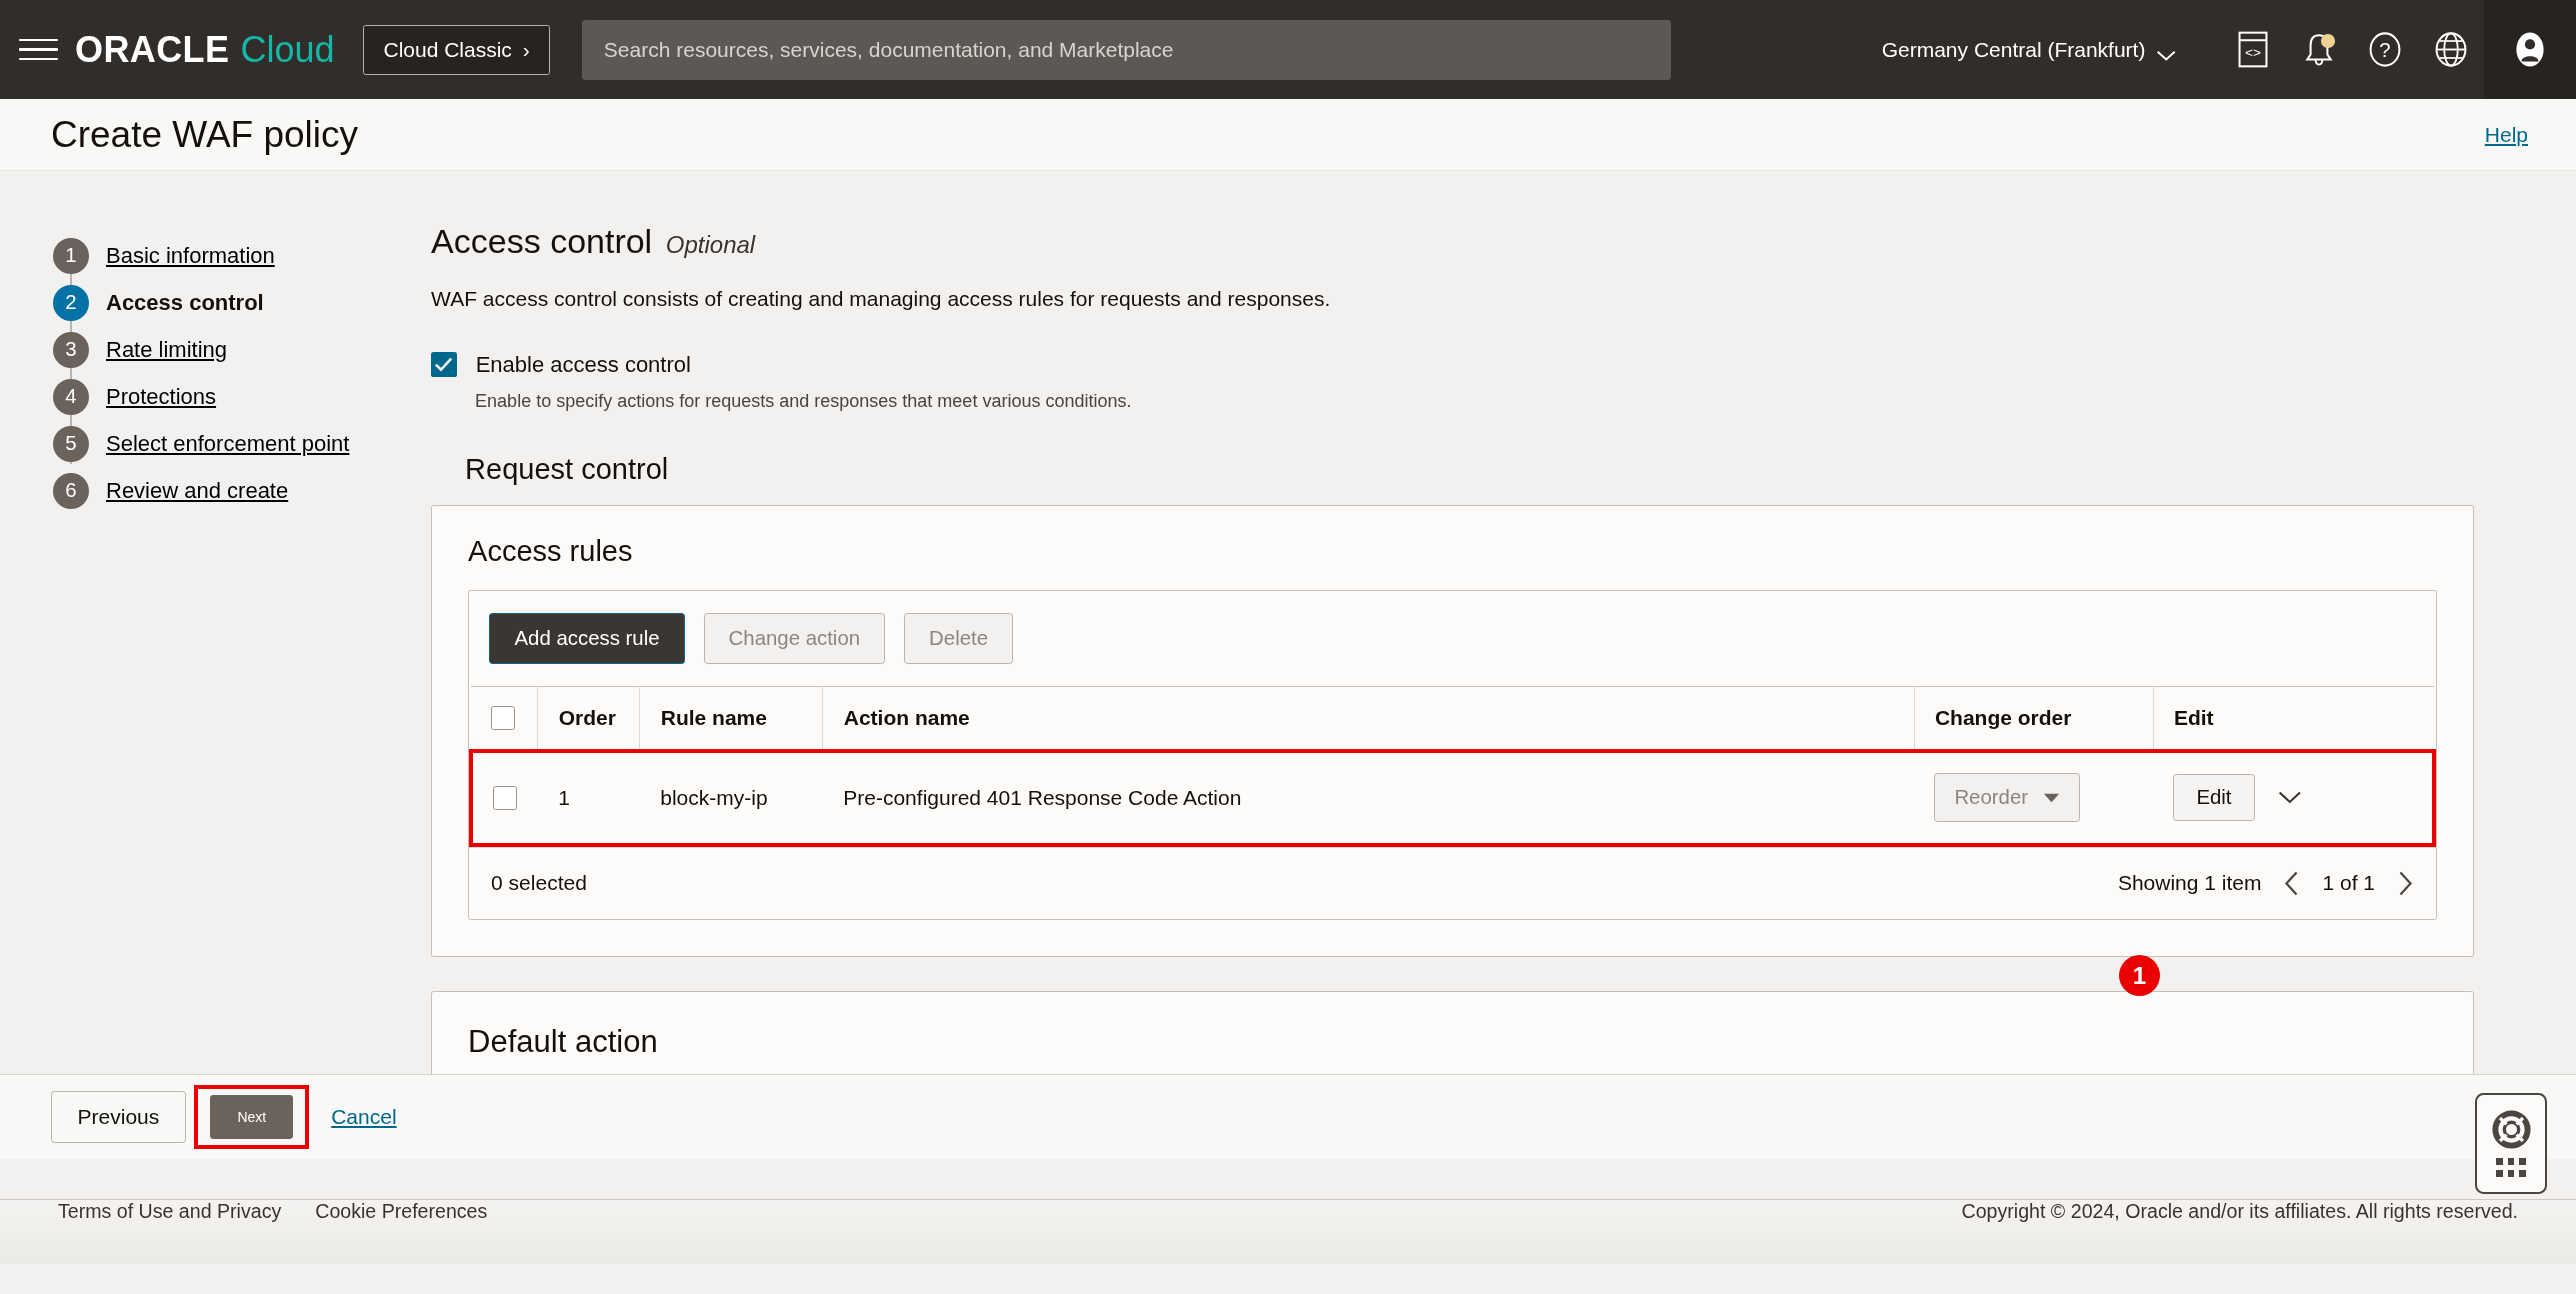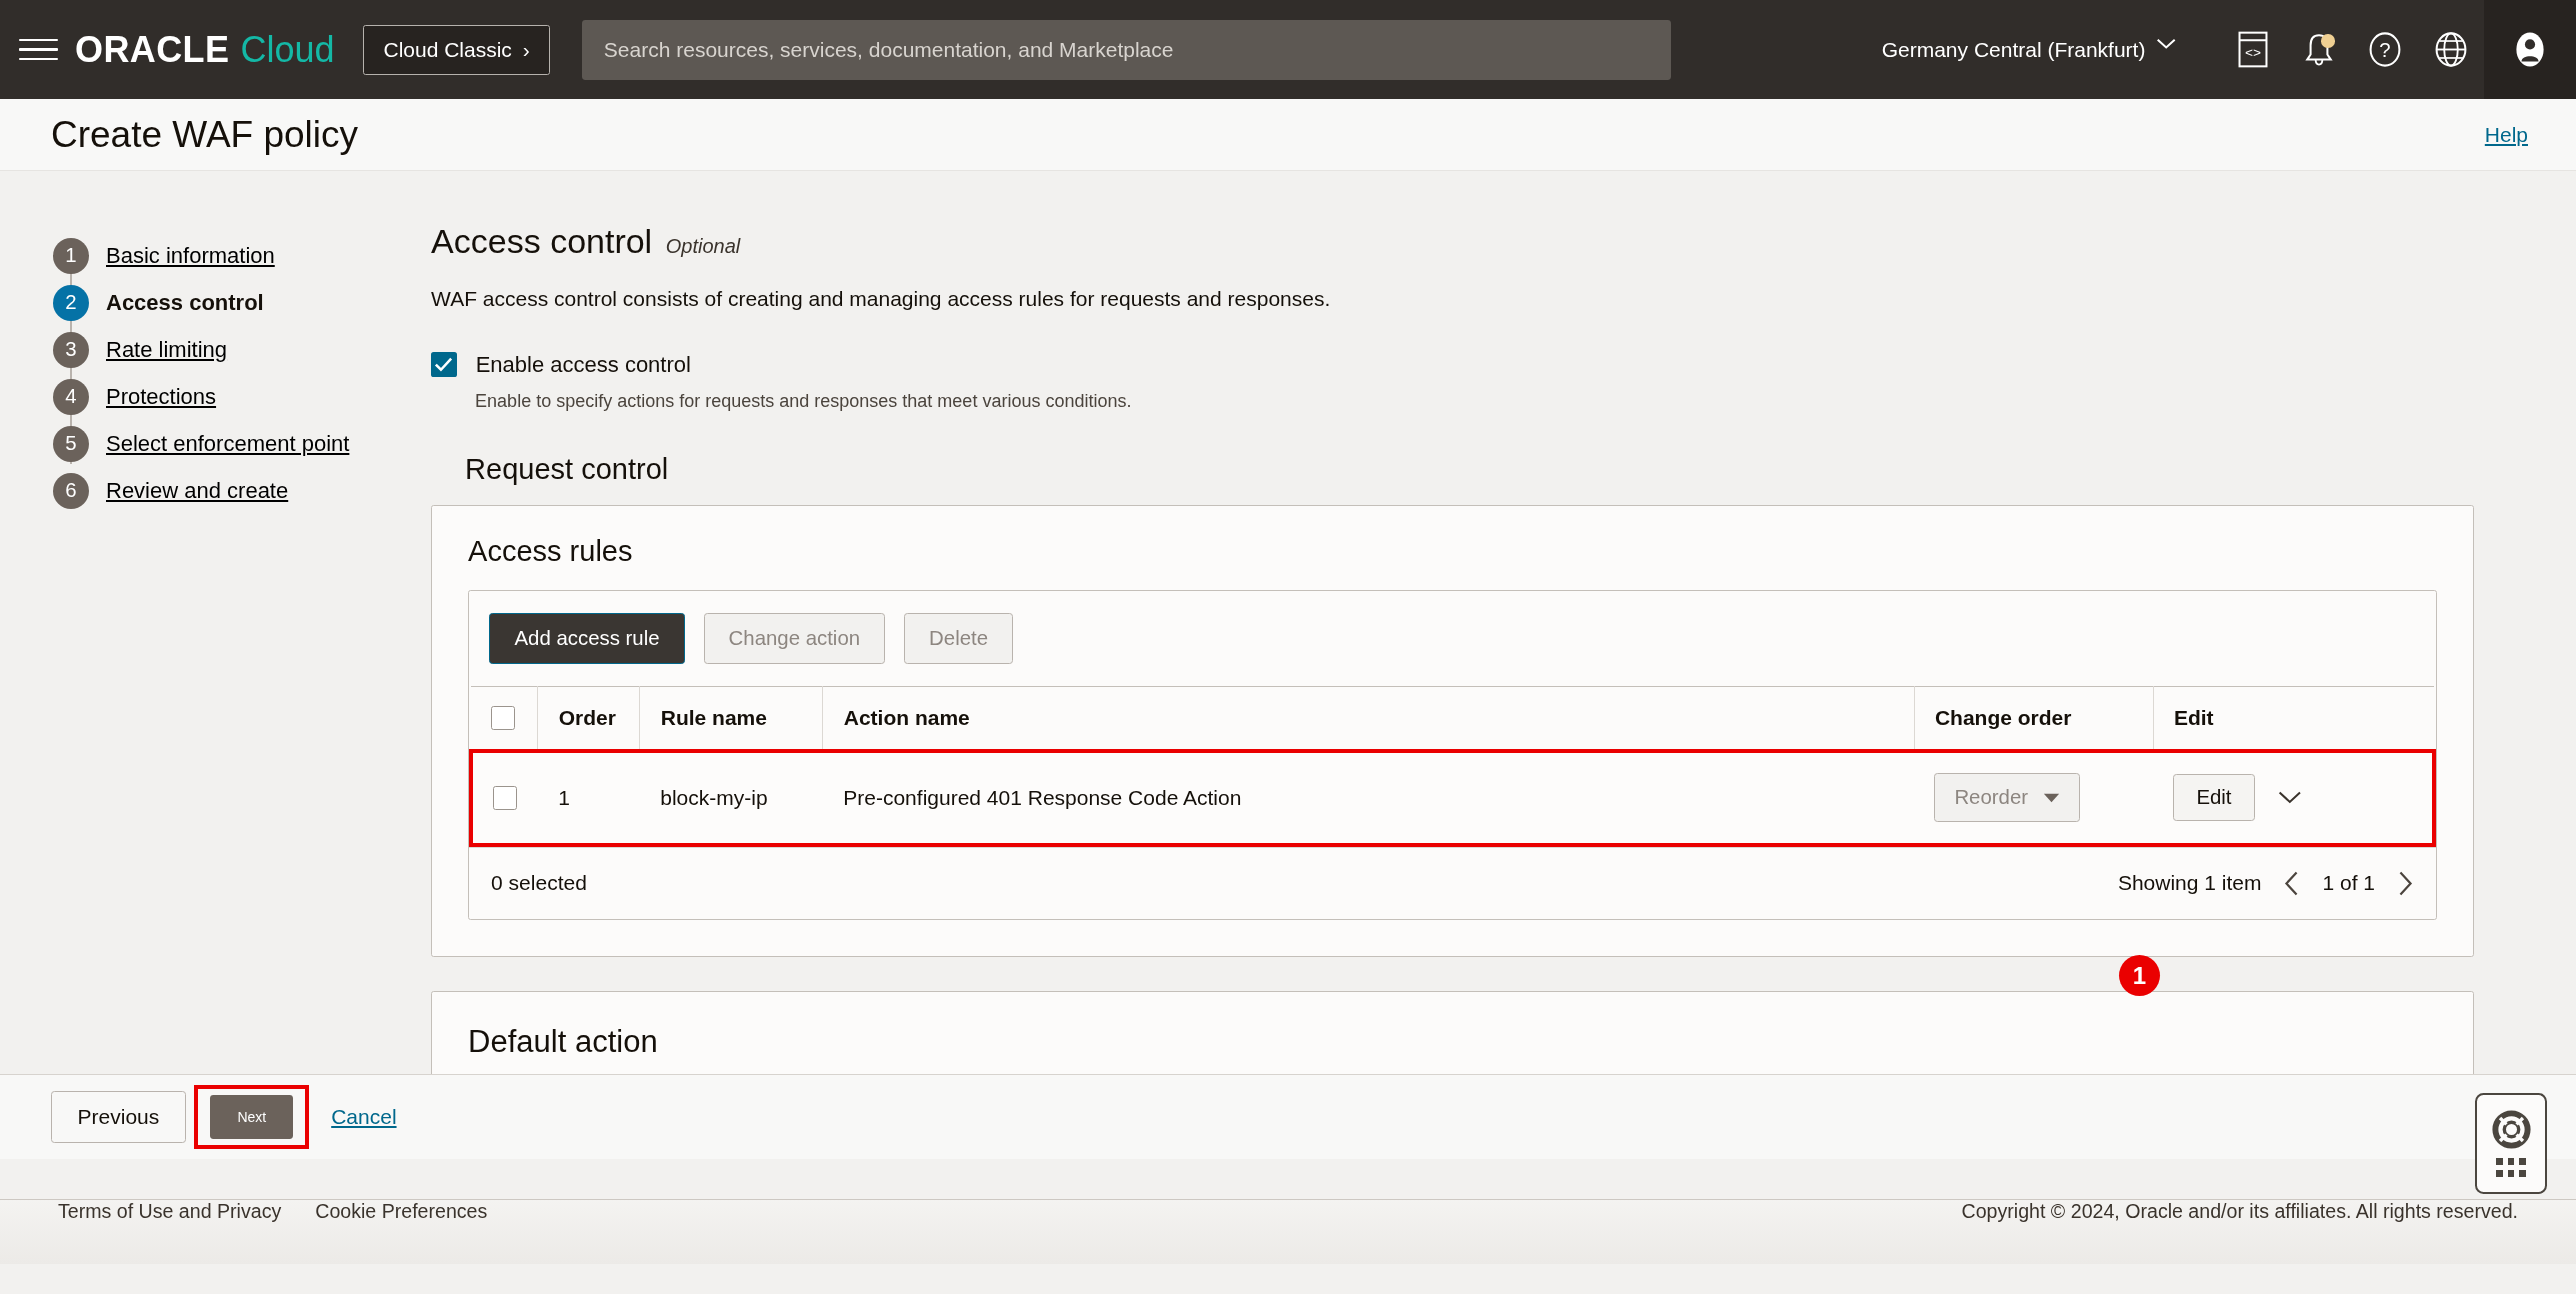--- a/index.html
+++ b/index.html
@@ -33,21 +33,21 @@
     flex: 0 0 1089px; height: 60px; background: #5d5853; border-radius: 3.4px;
     display: flex; align-items: center; padding: 16px 22px; cursor: text;
   }
   .search-box input {
     background: transparent; border: none; outline: none; width: 100%;
     color: #e8e5e1; font-size: 21px; font-family: "Liberation Sans", sans-serif;
   }
   .search-box input::placeholder { color: #d8d4cf; opacity: 1; }
   .nav-right { margin-left: auto; display: flex; align-items: center; height: 100%; }
   .region-sel {
-    color: #fff; font-size: 21px; display: flex; align-items: flex-start; gap: 10.2px;
+    color: #fff; font-size: 21px; display: flex; align-items: flex-end; gap: 10.2px;
     cursor: pointer; margin-right: 44px; white-space: nowrap;
   }
   .nav-icon {
     width: 66px; height: 99px; display: flex; align-items: center;
     justify-content: center; cursor: pointer; position: relative;
   }
   .nav-icon svg { display: block; }
   .avatar-slot { width: 92px; background: #272320; }
   .bell-dot {
     position: absolute; width: 13.6px; height: 13.6px; border-radius: 50%;
@@ -84,21 +84,21 @@
   .step-label {
     font-size: 22px; color: #000000; text-decoration: underline; cursor: pointer;
     white-space: nowrap;
   }
   .step.active .step-label { font-weight: 700; text-decoration: none; cursor: default; color: #15100a; }
 
   
   .main { flex: 1; padding: 51px 102px 0 5.1px; overflow: hidden; }
   .sec-title-row { display: flex; align-items: baseline; gap: 13.6px; }
   .sec-title { font-size: 34px; color: #15100a; font-weight: 400; }
-  .sec-optional { font-size: 20px; font-style: italic; color: #3a332c; }
+  .sec-optional { font-size: 24px; font-style: italic; color: #3a332c; }
   .sec-desc { font-size: 21px; color: #15100a; margin-top: 25.6px; }
 
   .checkbox-row { display: flex; align-items: center; gap: 19px; margin-top: 41px; }
   .cb {
     width: 25.6px; height: 25.6px; background: #00688c; border-radius: 2.6px;
     display: flex; align-items: center; justify-content: center; cursor: pointer;
     flex-shrink: 0;
   }
   .cb svg { display: block; }
   .cb-label { font-size: 22px; color: #15100a; cursor: pointer; }

